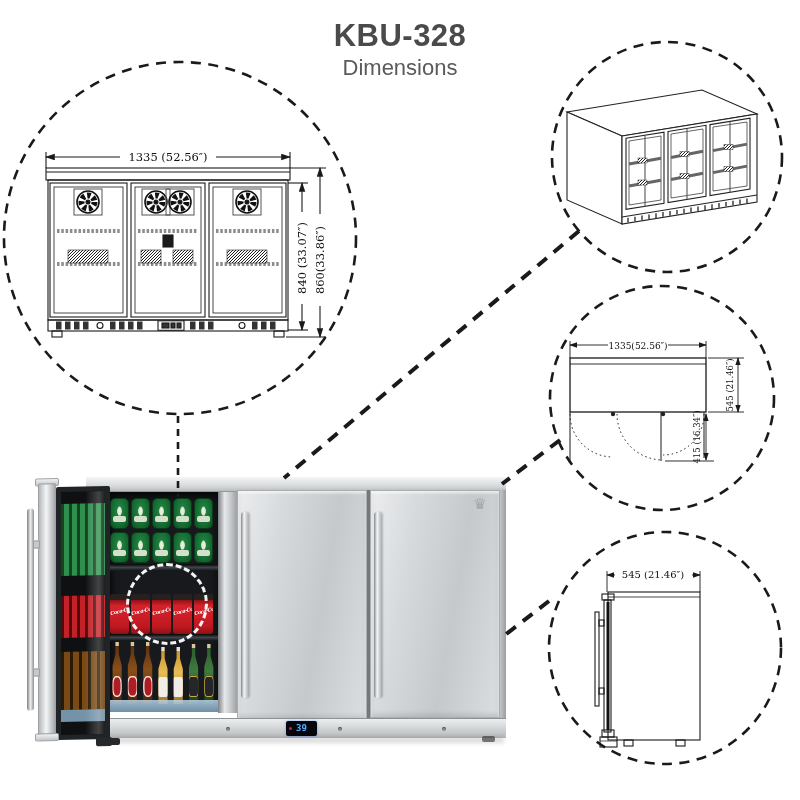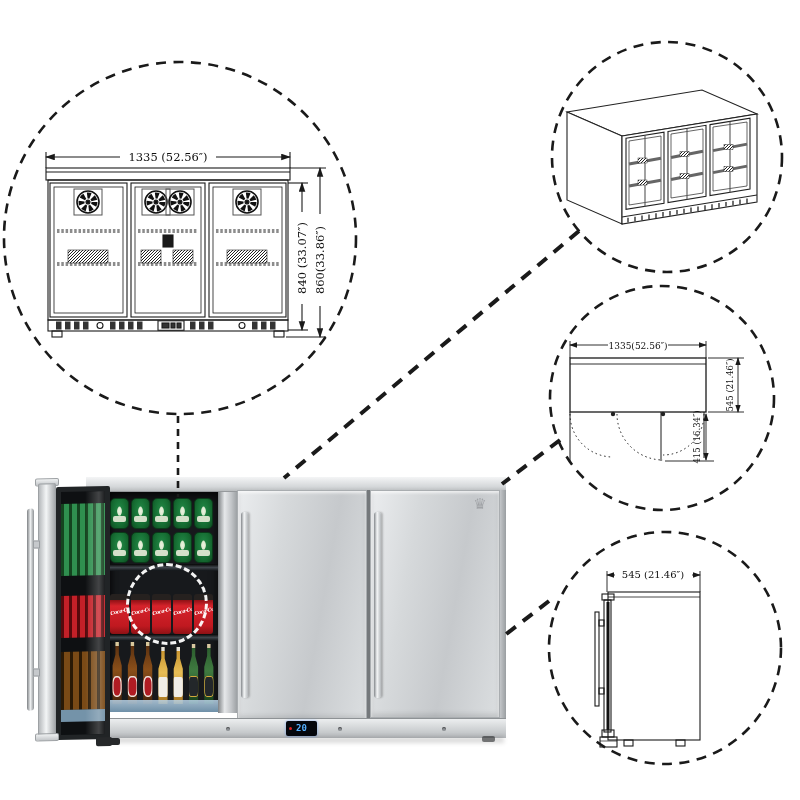--- a/index.html
+++ b/index.html
@@ -92,20 +92,24 @@
   .highlight-circle{left:126px;top:563px;width:82px;height:82px;border:3px dashed rgba(255,255,255,.95);
      border-radius:50%;z-index:3;}
   .brand-logo{left:466px;top:494px;width:28px;height:20px;color:rgba(110,114,118,.45);
      font-size:15px;text-align:center;line-height:20px;}
 </style>
 </head>
 <body>
 
 <div class="stage">
 
+  <div class="title-block">
+    <div class="title-main">KBU-328</div>
+    <div class="title-sub">Dimensions</div>
+  </div>
 
   <div class="photo">
     <div class="top-strip"></div>
 
     <div class="interior">
       <div class="row-cans" style="top:6px">
         <div class="can-green"></div>
           <div class="can-green"></div>
           <div class="can-green"></div>
           <div class="can-green"></div>
@@ -204,21 +208,21 @@
     <div class="vent-group" style="left:480px;width:20px">
         <div class="vent-slot"></div>
         <div class="vent-slot"></div>
         <div class="vent-slot"></div>
         <div class="vent-slot"></div>
       </div>
     <div class="screw" style="left:104px"></div>
     <div class="screw" style="left:226px"></div>
     <div class="screw" style="left:338px"></div>
     <div class="screw" style="left:442px"></div>
-    <div class="display">20</div>
+    <div class="display">39</div>
     <div class="shadow-bar"></div>
     <div class="foot" style="left:104px;top:738px;width:16px;height:7px"></div>
     <div class="foot" style="left:482px;top:736px;width:13px;height:6px;opacity:.6"></div>
 
     <div class="open-door">
       <div class="od-cap" style="top:478px"></div>
       <div class="od-stile"></div>
       <div class="od-handle"></div>
       <div class="od-bracket" style="top:540px"></div>
       <div class="od-bracket" style="top:668px"></div>

